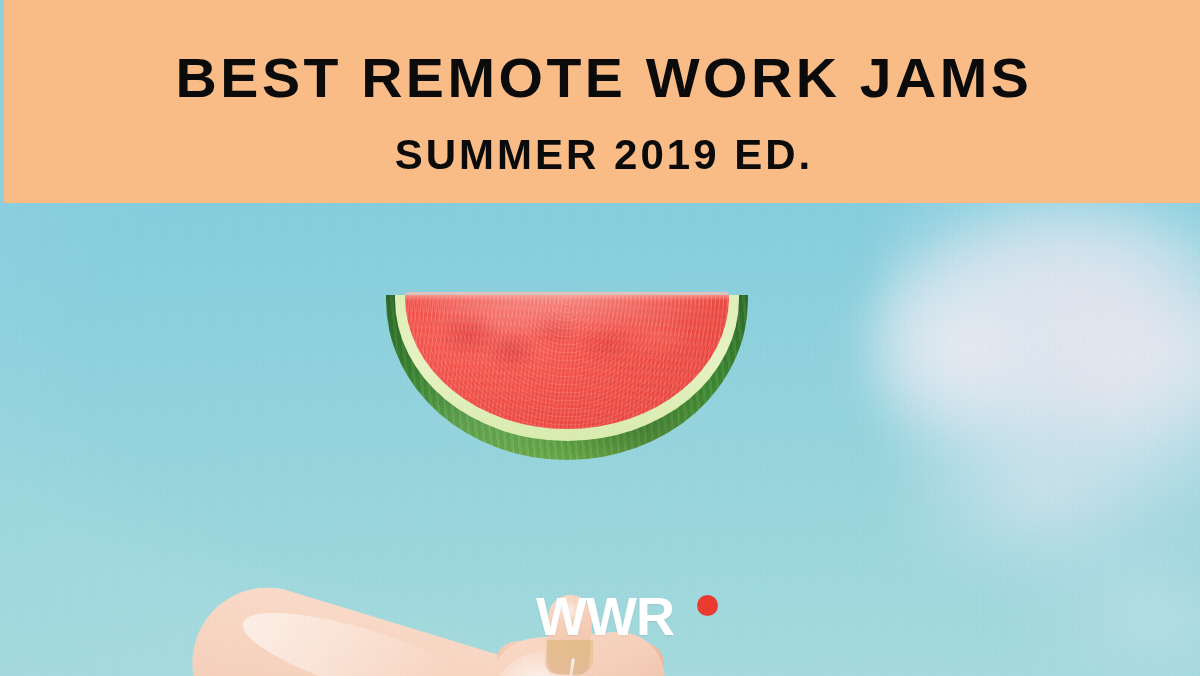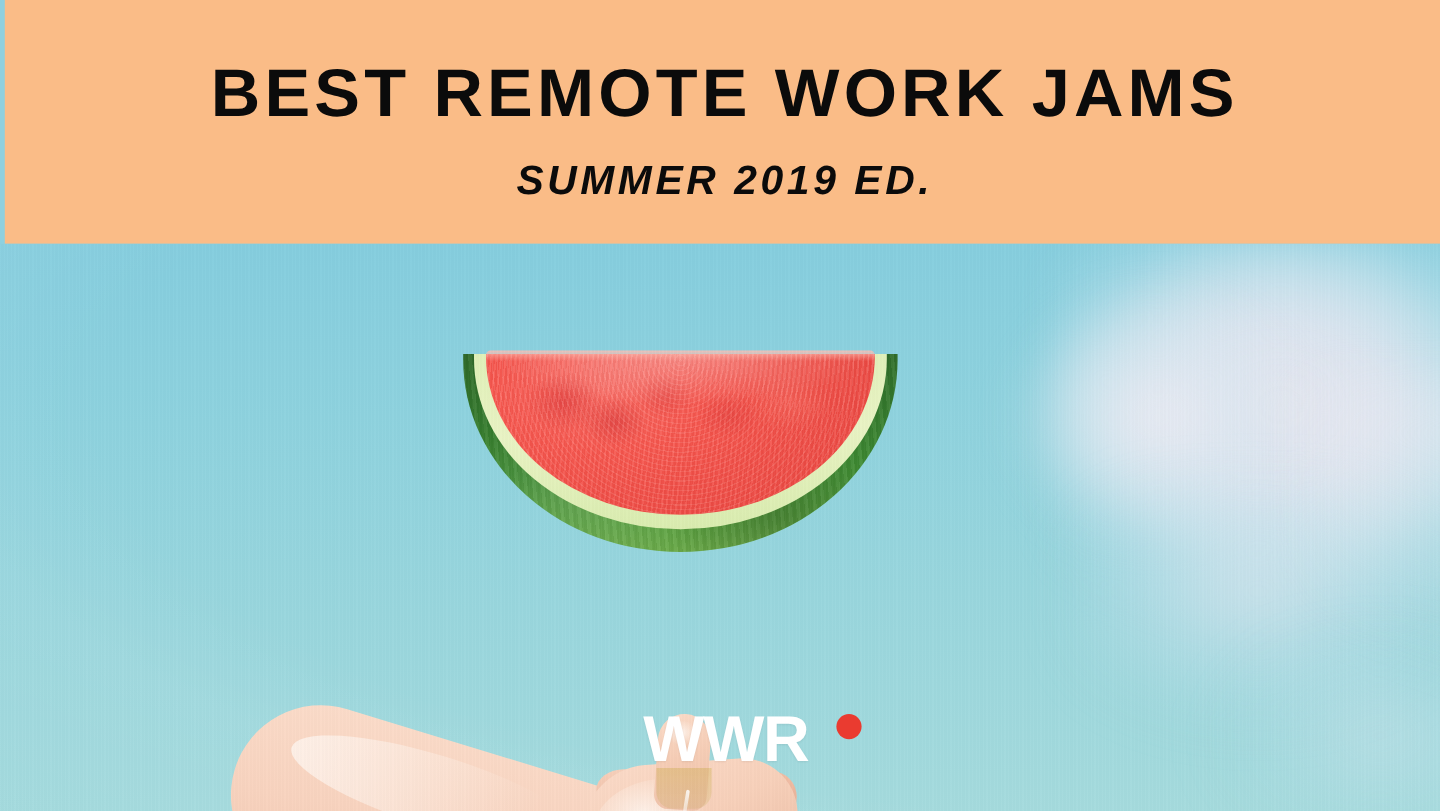--- a/index.html
+++ b/index.html
@@ -33,26 +33,25 @@
     transform:scaleX(1.02);
     white-space:nowrap;
     text-align:center;
   }
   .subhead{
     margin:0;
     margin-top:28px;
     color:#0b0b0b;
     font-family:"Liberation Sans","DejaVu Sans",sans-serif;
     font-weight:700;
-    font-size:34px;
+    font-size:42px;
     line-height:1;
     letter-spacing:3px;
     white-space:nowrap;
     text-align:center;
-    font-style:italic;
   }
 
   
   .photo{
     position:absolute;left:0;top:203px;width:1200px;height:473px;
     overflow:hidden;
     background:
       radial-gradient(130% 115% at 88% 30%, rgba(255,255,255,0.00) 62%, rgba(255,255,255,0.05) 72%, rgba(255,255,255,0.00) 100%),
       linear-gradient(178deg,#84cdde 0%, #8ed2de 30%, #99d6dd 62%, #a6dbdd 100%);
   }

